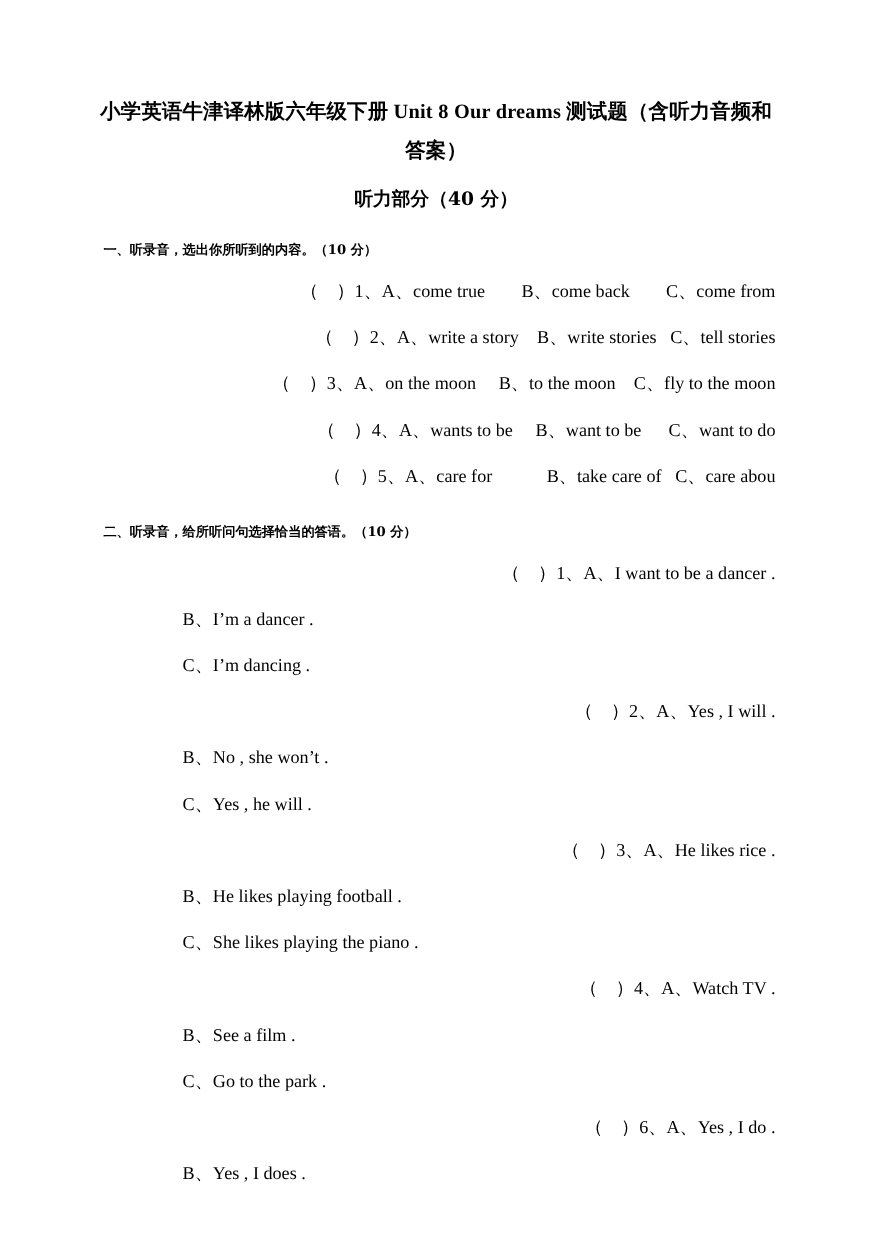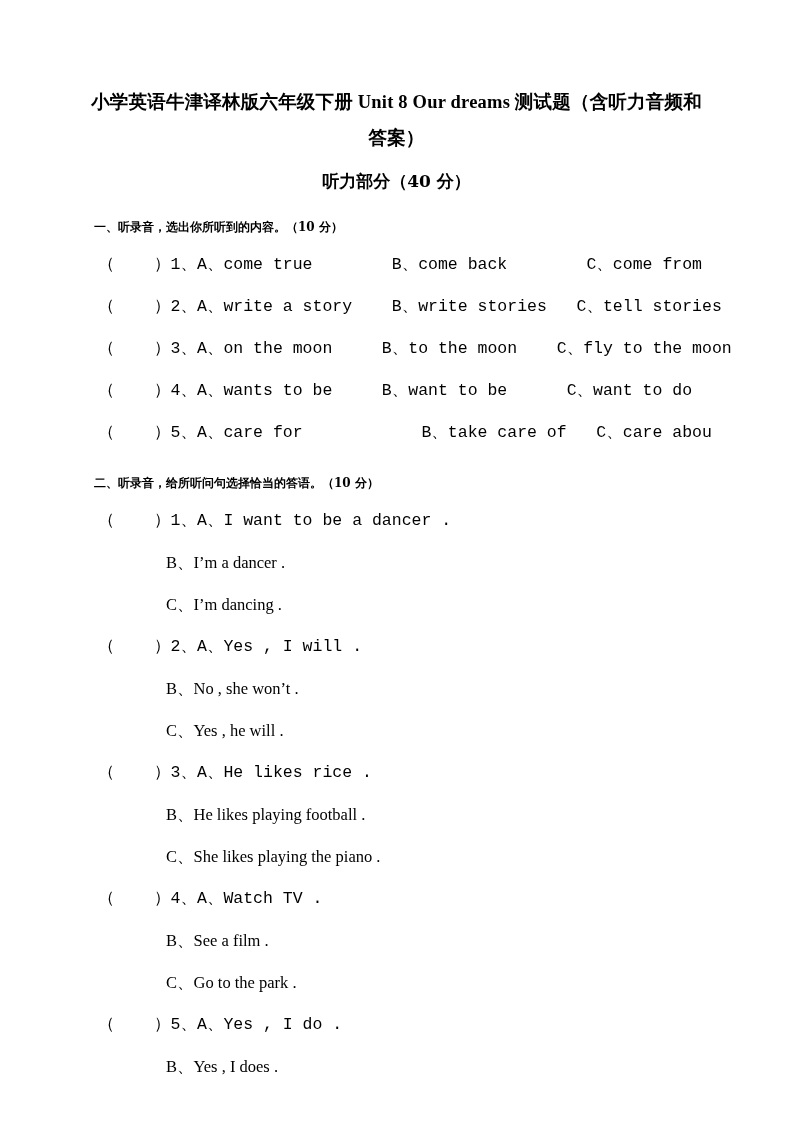--- a/index.html
+++ b/index.html
@@ -44,22 +44,23 @@
     font-size: 12px;
     font-weight: bold;
     line-height: 34px;
     margin-top: 12px;
     margin-left: 6px;
   }
   .q-line {
     font-size: 16.5px;
     line-height: 42px;
     white-space: pre;
-    margin-left: 10px;
-    font-family: Liberation Mono, monospace;
+    margin-left: 34px;
+    font-family: Liberation Serif, serif;
+    text-align: right;
   }
   .q-sub {
     font-size: 16.5px;
     line-height: 42px;
     white-space: pre;
     margin-left: 78px;
     font-family: "Liberation Serif", serif;
   }
   .blk-sec1 { margin-top: 4px; }
   .blk-sec2 { margin-top: 2px; }
@@ -95,17 +96,17 @@
     <div class="q-sub">C、Yes , he will .</div>
 
     <div class="q-line">（    ）3、A、He likes rice .</div>
     <div class="q-sub">B、He likes playing football .</div>
     <div class="q-sub">C、She likes playing the piano .</div>
 
     <div class="q-line">（    ）4、A、Watch TV .</div>
     <div class="q-sub">B、See a film .</div>
     <div class="q-sub">C、Go to the park .</div>
 
-    <div class="q-line">（    ）5、A、Yes , I do .</div>
+    <div class="q-line">（    ）6、A、Yes , I do .</div>
     <div class="q-sub">B、Yes , I does .</div>
   </div>
 
 </div>
 
 </body></html>

